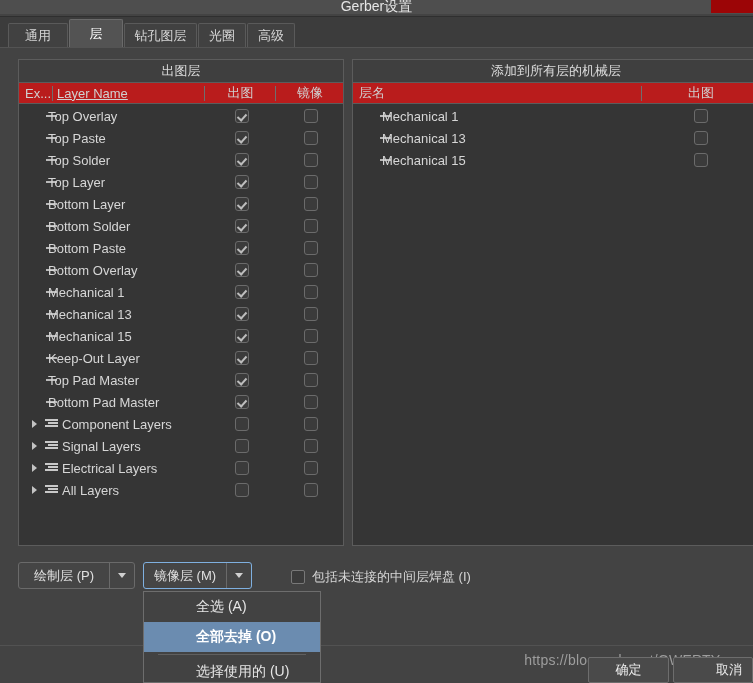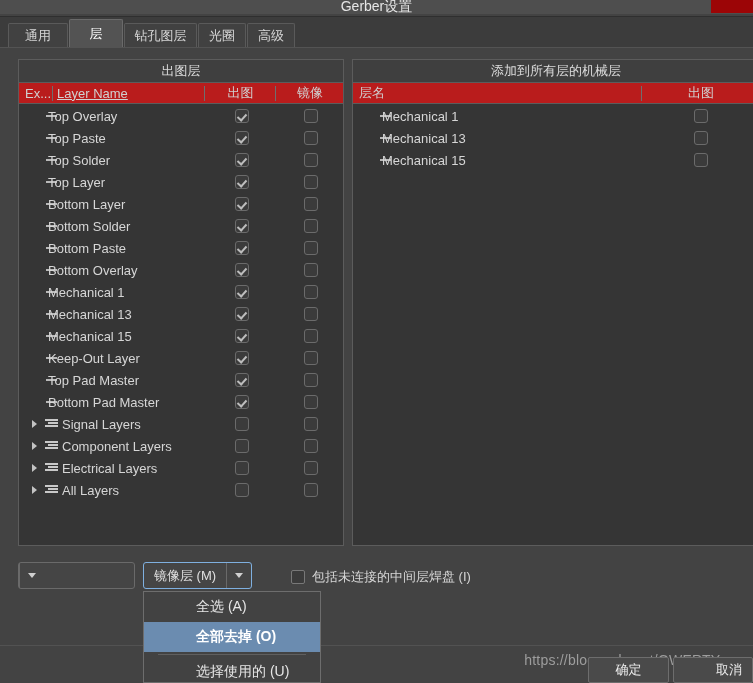--- a/index.html
+++ b/index.html
@@ -276,32 +276,32 @@
           <div class="cb checked" style="left: 215px;"></div>
           <div class="cb" style="left: 284px;"></div>
         </div>
         <div class="row group">
           <div class="arrow"></div>
           <div class="stack">
             <i></i>
             <i></i>
             <i></i>
           </div>
-          <div class="nm">Signal Layers</div>
+          <div class="nm">Component Layers</div>
           <div class="cb" style="left: 215px;"></div>
           <div class="cb" style="left: 284px;"></div>
         </div>
         <div class="row group">
           <div class="arrow"></div>
           <div class="stack">
             <i></i>
             <i></i>
             <i></i>
           </div>
-          <div class="nm">Component Layers</div>
+          <div class="nm">Signal Layers</div>
           <div class="cb" style="left: 215px;"></div>
           <div class="cb" style="left: 284px;"></div>
         </div>
         <div class="row group">
           <div class="arrow"></div>
           <div class="stack">
             <i></i>
             <i></i>
             <i></i>
           </div>
@@ -343,20 +343,21 @@
         </div>
         <div class="row">
           <div class="dash"></div>
           <div class="nm">Mechanical 15</div>
           <div class="cb" style="left: 340px;"></div>
         </div>
       </div>
   </div>
 
   <div class="splitbtn" style="left:18px;top:562px;width:117px;">
+    <div class="lbl">绘制层 (P)</div>
     <div class="arrowbox">
         <div class="caret"></div>
       </div>
   </div>
 
   <div class="splitbtn focus" style="left:143px;top:562px;width:109px;">
     <div class="lbl">镜像层 (M)</div>
     <div class="arrowbox">
         <div class="caret"></div>
       </div>

